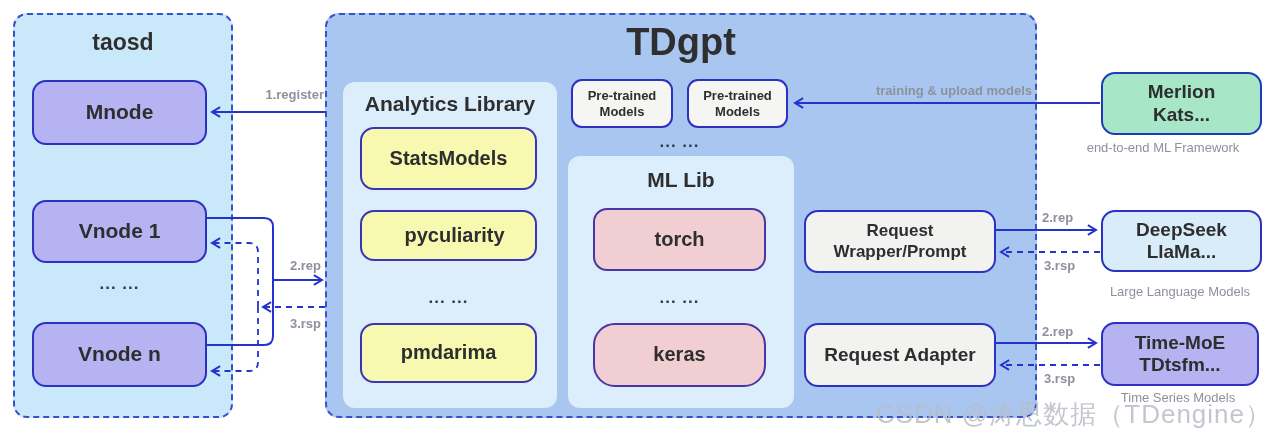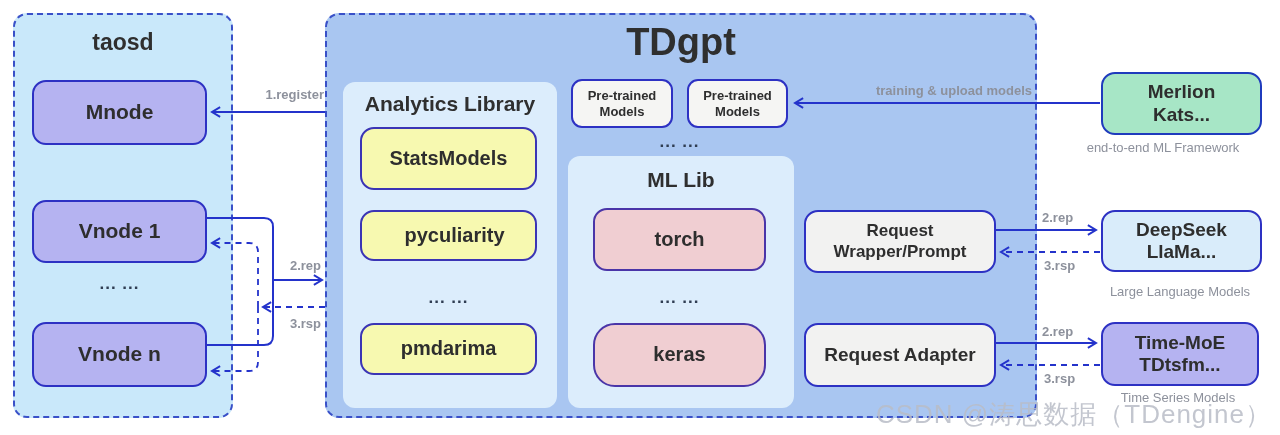--- a/index.html
+++ b/index.html
@@ -62,21 +62,21 @@
   <div class="panel" style="left:343px;top:82px;width:214px;height:326px;">
     <div class="container-title" style="top:10px;font-size:21px;">Analytics Library</div>
   </div>
   <div class="node" style="left:360px;top:127px;width:177px;height:63px;background:#f7f9b0;border-color:#3b35b5;font-size:20px;align-items:center;">
     <span>StatsModels</span>
   </div>
   <div class="node" style="left:360px;top:210px;width:177px;height:51px;background:#f7f9b0;border-color:#3b35b5;font-size:20px;padding-left:12px;">
     <span>pyculiarity</span>
   </div>
   <div class="ellipsis" style="left:360px;top:288px;width:177px;">... ...</div>
-  <div class="node" style="left:360px;top:323px;width:177px;height:52px;background:#f7f9b0;border-color:#3b35b5;font-size:20px;">
+  <div class="node" style="left:360px;top:323px;width:177px;height:60px;background:#f7f9b0;border-color:#3b35b5;font-size:20px;">
     <span>pmdarima</span>
   </div>
 
   <div class="node" style="left:571px;top:79px;width:102px;height:49px;background:#f5f5f3;border-radius:11px;font-size:13px;font-weight:700;">
     <span>Pre-trained</span>
     <span>Models</span>
   </div>
   <div class="node" style="left:687px;top:79px;width:101px;height:49px;background:#f5f5f3;border-radius:11px;font-size:13px;font-weight:700;">
     <span>Pre-trained</span>
     <span>Models</span>

